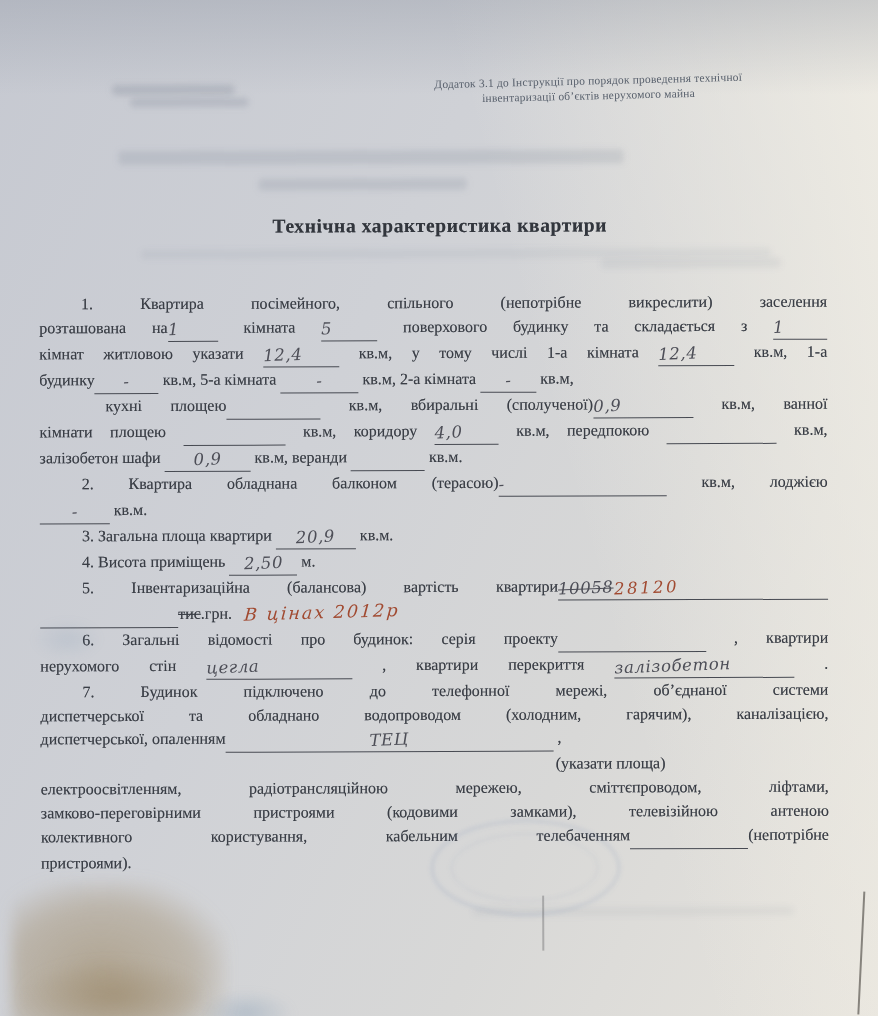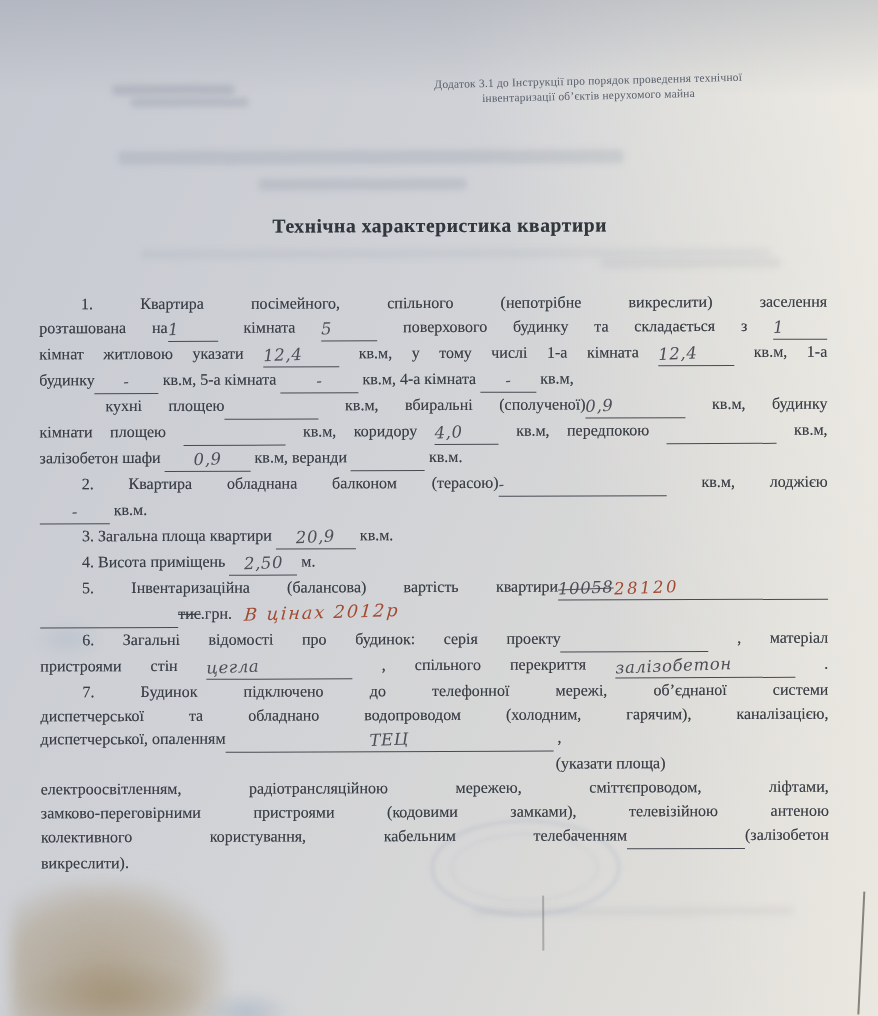--- a/index.html
+++ b/index.html
@@ -92,40 +92,40 @@
     <div>Додаток 3.1 до Інструкції про порядок проведення технічної</div>
     <div>інвентаризації об’єктів нерухомого майна</div>
   </div>
 
   <div class="title">Технічна характеристика квартири</div>
 
   <div class="form-body">
       <div class="fline just ind1"><span class="pt">1. Квартира посімейного, спільного (непотрібне викреслити) заселення</span></div>
       <div class="fline just"><span class="pt">розташована на</span><span class="blank" style="width: 50px;"><span class="hw">1</span></span><span class="pt"> кімната </span><span class="blank" style="width: 56px;"><span class="hw">5</span></span><span class="pt"> поверхового будинку та складається з </span><span class="blank" style="width: 54px;"><span class="hw">1</span></span></div>
       <div class="fline just"><span class="pt">кімнат житловою указати </span><span class="blank" style="width: 76px;"><span class="hw">12,4</span></span><span class="pt"> кв.м, у тому числі 1-а кімната </span><span class="blank" style="width: 76px;"><span class="hw">12,4</span></span><span class="pt"> кв.м, 1-а</span></div>
-      <div class="fline"><span class="pt">будинку</span><span class="blank" style="width: 64px;"><span class="hw">-</span></span><span class="pt"> кв.м, 5-а кімната </span><span class="blank" style="width: 78px;"><span class="hw">-</span></span><span class="pt"> кв.м, 4-а кімната </span><span class="blank" style="width: 56px;"><span class="hw">-</span></span><span class="pt"> кв.м,</span></div>
-      <div class="fline just ind2"><span class="pt">кухні площею</span><span class="blank" style="width: 94px;"><span class="hw">&nbsp;</span></span><span class="pt"> кв.м, вбиральні (сполученої)</span><span class="blank" style="width: 100px;"><span class="hw">0,9</span></span><span class="pt"> кв.м, будинку</span></div>
+      <div class="fline"><span class="pt">будинку</span><span class="blank" style="width: 64px;"><span class="hw">-</span></span><span class="pt"> кв.м, 5-а кімната </span><span class="blank" style="width: 78px;"><span class="hw">-</span></span><span class="pt"> кв.м, 2-а кімната </span><span class="blank" style="width: 56px;"><span class="hw">-</span></span><span class="pt"> кв.м,</span></div>
+      <div class="fline just ind2"><span class="pt">кухні площею</span><span class="blank" style="width: 94px;"><span class="hw">&nbsp;</span></span><span class="pt"> кв.м, вбиральні (сполученої)</span><span class="blank" style="width: 100px;"><span class="hw">0,9</span></span><span class="pt"> кв.м, ванної</span></div>
       <div class="fline just"><span class="pt">кімнати площею </span><span class="blank" style="width: 102px;"><span class="hw">&nbsp;</span></span><span class="pt"> кв.м, коридору </span><span class="blank" style="width: 64px;"><span class="hw">4,0</span></span><span class="pt"> кв.м, передпокою </span><span class="blank" style="width: 110px;"><span class="hw">&nbsp;</span></span><span class="pt"> кв.м,</span></div>
       <div class="fline"><span class="pt">залізобетон шафи </span><span class="blank" style="width: 86px;"><span class="hw">0,9</span></span><span class="pt"> кв.м, веранди </span><span class="blank" style="width: 74px;"><span class="hw">&nbsp;</span></span><span class="pt"> кв.м.</span></div>
       <div class="fline just ind1"><span class="pt">2. Квартира обладнана балконом (терасою)</span><span class="blank" style="width: 168px;"><span class="hw">-</span></span><span class="pt"> кв.м,  лоджією</span></div>
       <div class="fline"><span class="blank" style="width: 70px;"><span class="hw">-</span></span><span class="pt"> кв.м.</span></div>
       <div class="fline ind1"><span class="pt">3. Загальна площа квартири </span><span class="blank" style="width: 80px;"><span class="hw">20,9</span></span><span class="pt"> кв.м.</span></div>
       <div class="fline ind1"><span class="pt">4. Висота приміщень </span><span class="blank" style="width: 68px;"><span class="hw">2,50</span></span><span class="pt"> м.</span></div>
       <div class="fline just ind1"><span class="pt">5. Інвентаризаційна (балансова) вартість квартири</span><span class="blank" style="width: 270px;"><span class="hw strike">10058</span><span class="hw red"> 28120</span></span></div>
       <div class="fline"><span class="blank" style="width: 138px;"><span class="hw">&nbsp;</span></span><span class="pt strike">тис</span><span class="pt">.грн. </span><span class="hw red script">В цінах 2012р</span></div>
-      <div class="fline just ind1"><span class="pt">6. Загальні відомості про будинок: серія проекту</span><span class="blank" style="width: 148px;"><span class="hw">&nbsp;</span></span><span class="pt"> , матеріал</span></div>
-      <div class="fline just"><span class="pt">пристроями стін </span><span class="blank" style="width: 146px;"><span class="hw">цегла</span></span><span class="pt"> , спільного перекриття </span><span class="blank" style="width: 180px;"><span class="hw">залізобетон</span></span><span class="pt"> .</span></div>
+      <div class="fline just ind1"><span class="pt">6. Загальні відомості про будинок: серія проекту</span><span class="blank" style="width: 148px;"><span class="hw">&nbsp;</span></span><span class="pt"> , квартири</span></div>
+      <div class="fline just"><span class="pt">нерухомого стін </span><span class="blank" style="width: 146px;"><span class="hw">цегла</span></span><span class="pt"> , квартири перекриття </span><span class="blank" style="width: 180px;"><span class="hw">залізобетон</span></span><span class="pt"> .</span></div>
       <div class="fline just ind1"><span class="pt">7. Будинок підключено до телефонної мережі, об’єднаної системи</span></div>
       <div class="fline just"><span class="pt">диспетчерської та обладнано водопроводом (холодним, гарячим), каналізацією,</span></div>
       <div class="fline"><span class="pt">диспетчерської, опаленням</span><span class="blank" style="width: 328px;"><span class="hw">ТЕЦ</span></span><span class="pt"> ,</span></div>
       <div class="fline note"><span class="pt">(указати площа)</span></div>
       <div class="fline just"><span class="pt">електроосвітленням, радіотрансляційною мережею, сміттєпроводом, ліфтами,</span></div>
       <div class="fline just"><span class="pt">замково-переговірними пристроями (кодовими замками), телевізійною антеною</span></div>
-      <div class="fline just"><span class="pt">колективного користування, кабельним телебаченням</span><span class="blank" style="width: 118px;"><span class="hw">&nbsp;</span></span><span class="pt">(залізобетон</span></div>
-      <div class="fline"><span class="pt">викреслити).</span></div>
+      <div class="fline just"><span class="pt">колективного користування, кабельним телебаченням</span><span class="blank" style="width: 118px;"><span class="hw">&nbsp;</span></span><span class="pt">(непотрібне</span></div>
+      <div class="fline"><span class="pt">пристроями).</span></div>
     </div>
 
   <div class="stamp" style="left:428px;top:820px;width:185px;height:92px;"></div>
   <div class="stamp inner" style="left:448px;top:834px;width:145px;height:66px;"></div>
   <div class="stamp-blob" style="left:195px;top:990px;width:95px;height:45px;"></div>
   <div class="stamp-blob" style="left:30px;top:618px;width:70px;height:40px;opacity:.5;"></div>
   <div class="stain-tan"></div>
   <div class="stain-tan2"></div>
   <div class="crease" style="left:857px;top:893px;width:2px;height:123px;transform:rotate(3deg);"></div>
   <div class="crease faint" style="left:539px;top:896px;width:1.5px;height:55px;"></div>

